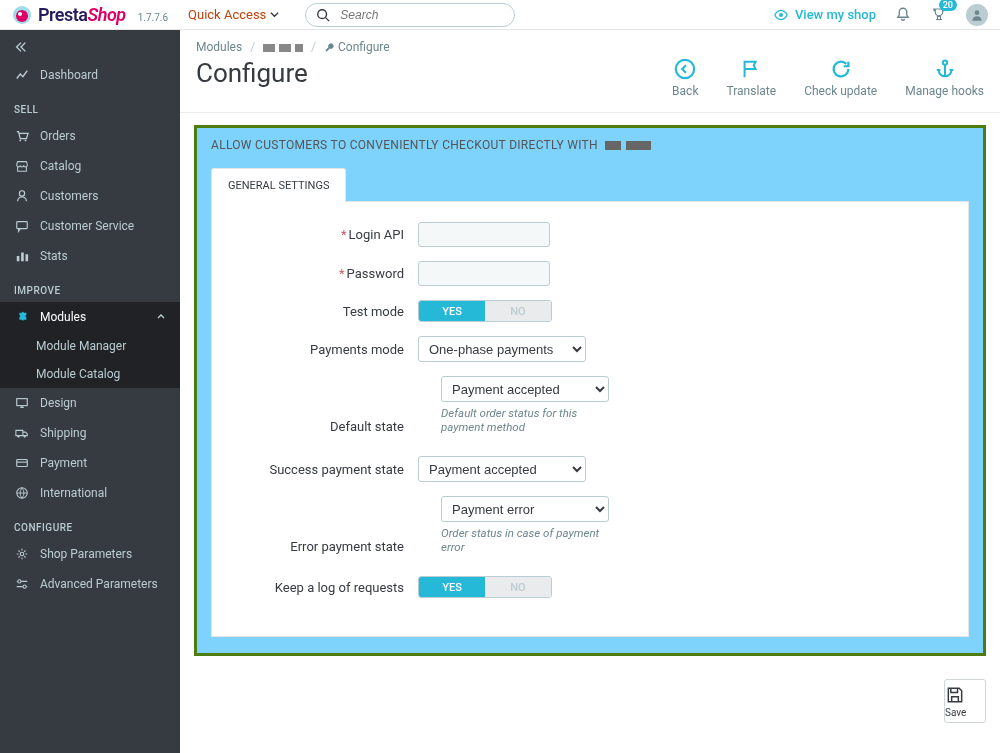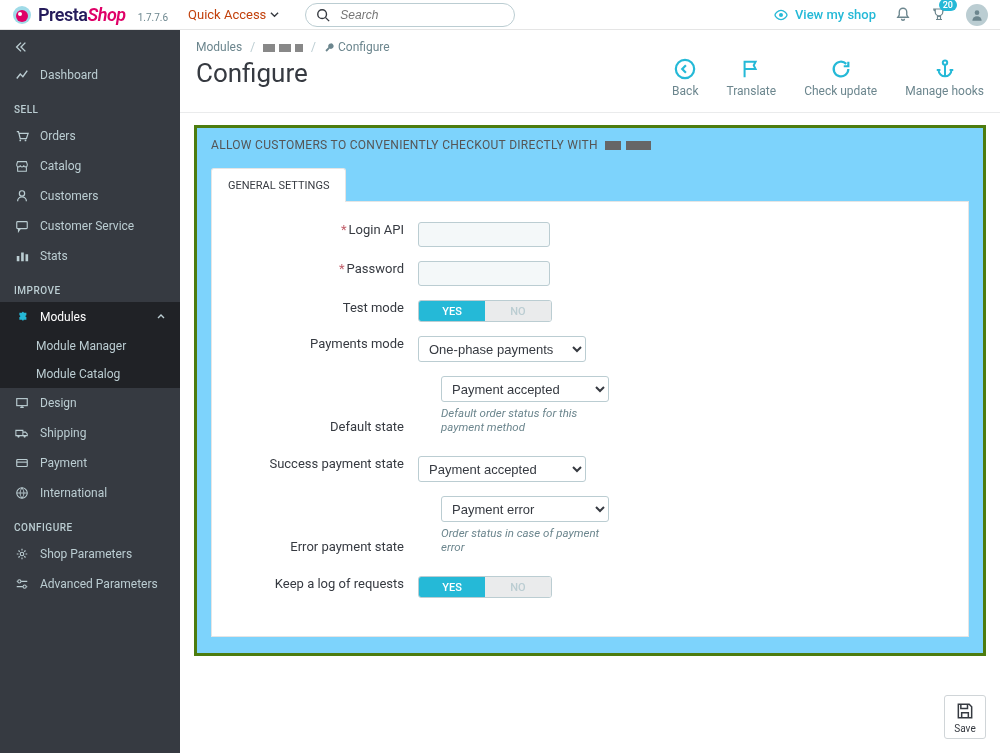--- a/index.html
+++ b/index.html
@@ -49,37 +49,37 @@
 .content-wrap { padding: 0 14px 14px; overflow-y: auto; flex: 1; }
 .panel { border: 3px solid #4d7c0f; background: #7dd3fc; }
 .panel-heading { padding: 10px 14px 8px; font-size: 12px; color: #555; letter-spacing: 0.3px; }
 .panel-body { padding: 0 14px 16px; }
 
 .tabs { margin-top: 8px; }
 .tab { display: inline-block; padding: 10px 16px; border: 1px solid #e5e5e5; border-bottom: none; font-size: 11px; color: #363a41; background: #fff; border-radius: 3px 3px 0 0; }
 
 .tab-panel { border: 1px solid #e5e5e5; padding: 20px 16px 24px; background: #fff; margin-top: -1px; }
 
-.form-row { display: flex; align-items: flex-start; margin-bottom: 14px; }
+.form-row { display: flex; align-items: center; margin-bottom: 14px; }
 .form-row.with-help { align-items: flex-end; gap: 23px; }
 .form-label { width: 190px; text-align: right; padding-right: 14px; font-size: 13px; color: #363a41; }
 .form-label .req { color: #c05c67; margin-right: 2px; }
 .form-control-wrap { width: 168px; }
 .form-control-wrap input[type=text],
 .form-control-wrap input[type=password] { width: 132px; height: 25px; border: 1px solid #bbcdd2; border-radius: 3px; padding: 0 6px; background: #f4f8f9; }
 .form-control-wrap select { width: 168px; height: 26px; border: 1px solid #bbcdd2; border-radius: 3px; padding: 0 6px; background: #fff; font-size: 13px; color: #363a41; }
 .help-text { font-size: 11.5px; font-style: italic; color: #6c868e; margin-top: 4px; }
 
 .switch { display: flex; width: 134px; height: 22px; border: 1px solid #bbcdd2; border-radius: 3px; overflow: hidden; }
 .switch-opt { flex: 1; display: flex; align-items: center; justify-content: center; font-size: 11px; font-weight: 500; cursor: pointer; }
 .switch-opt.yes { background: #25b9d7; color: #fff; }
 .switch-opt.no { background: #eaebec; color: #bbcdd2; }
 
 
-.save-box { position: absolute; right: 14px; bottom: 14px; width: 42px; height: 44px; border: 1px solid #d0d5d8; border-radius: 3px; display: flex; flex-direction: column; align-items: center; justify-content: center; gap: 2px; cursor: pointer; background: #fff; }
+.save-box { position: absolute; right: 14px; bottom: 30px; width: 42px; height: 44px; border: 1px solid #d0d5d8; border-radius: 3px; display: flex; flex-direction: column; align-items: flex-start; justify-content: center; gap: 2px; cursor: pointer; background: #fff; }
 .save-icon { font-size: 18px; }
 .save-label { font-size: 10px; color: #363a41; }
 
 .main-rel { position: relative; flex: 1; display:flex; flex-direction:column; overflow:hidden; }
 
 svg { display: block; }
 </style>
 </head>
 <body>
 

